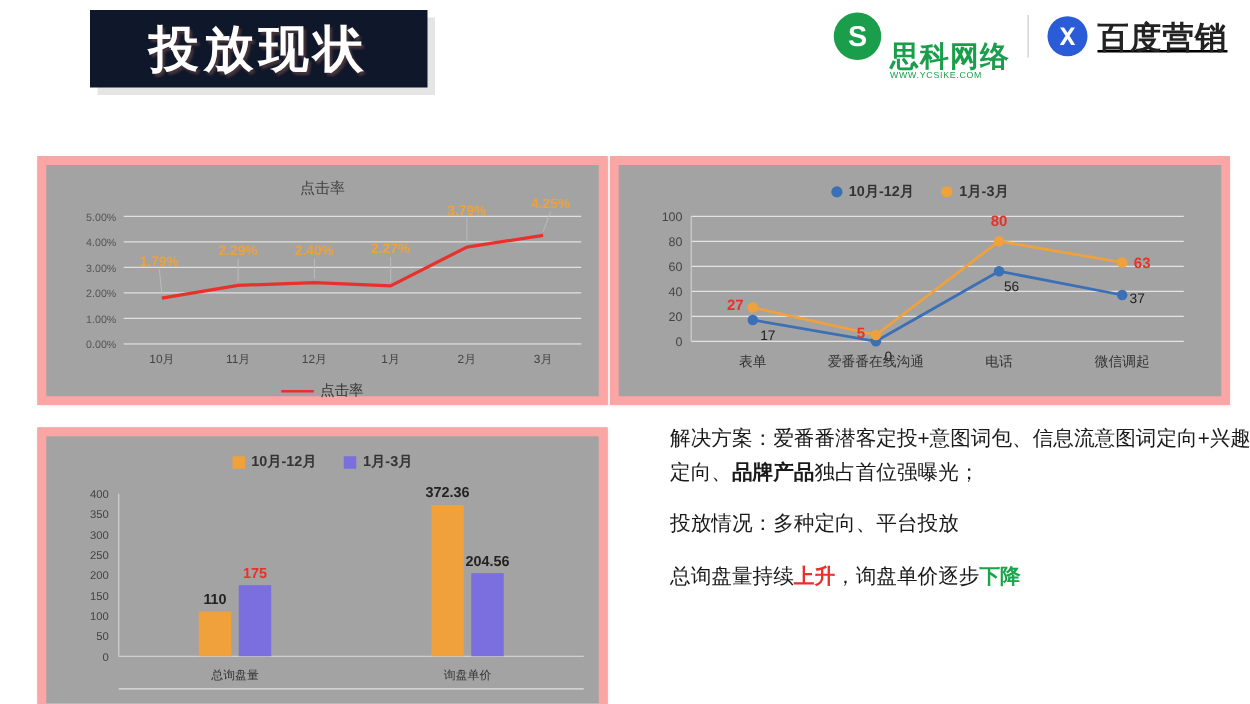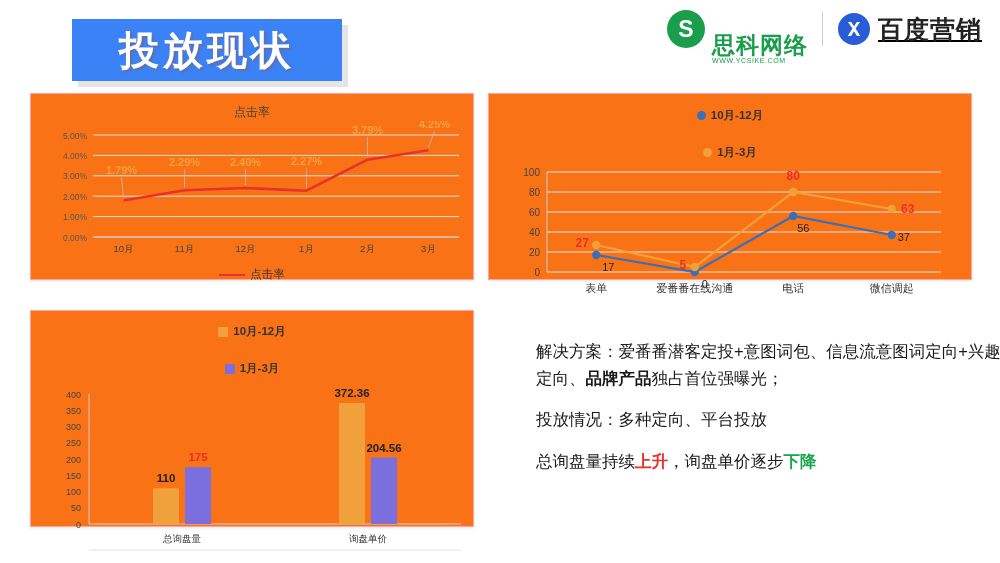--- a/index.html
+++ b/index.html
@@ -1,19 +1,19 @@
 <!DOCTYPE html>
 <html><head>
 <meta charset="utf-8">
 <style>
   html,body{margin:0;padding:0;}
   body{width:1000px;height:563px;background:#ffffff;font-family:"Liberation Sans",sans-serif;overflow:hidden;position:relative;}
 
   
-  .title-box{position:absolute;left:72px;top:19px;width:270px;height:62px;background:#3b82f6;
+  .title-box{position:absolute;left:72px;top:8px;width:270px;height:62px;background:#0f172a;
              box-shadow:6px 6px 0 rgba(0,0,0,.10);}
   .title-box .title{position:absolute;left:0;top:0;width:100%;height:100%;
              display:flex;align-items:center;justify-content:center;
              font-size:40px;font-weight:bold;color:#ffffff;letter-spacing:4px;
              text-shadow:2px 2px 2px rgba(140,90,80,.45);}
 
   .brand{position:absolute;right:18px;top:6px;width:420px;height:72px;}
   .brand-row{display:flex;align-items:center;justify-content:flex-end;gap:14px;height:46px;}
   .brand-left{display:flex;align-items:center;gap:7px;}
   .sike-logo{width:38px;height:38px;border-radius:50%;background:#1a9e4b;
@@ -21,31 +21,31 @@
   .sike-text{line-height:1.05;margin-top:40px;}
   .sike-cn{font-size:23px;font-weight:bold;color:#1a9e4b;letter-spacing:1px;}
   .sike-en{font-size:7px;color:#1a9e4b;letter-spacing:.6px;}
   .vbar{width:1px;height:34px;background:#cccccc;}
   .baidu-left{display:flex;align-items:center;gap:7px;text-decoration:underline;}
   .baidu-mark{width:34px;height:34px;display:flex;align-items:center;justify-content:center;}
   .baidu-text{font-size:25px;font-weight:bold;color:#222222;letter-spacing:1px;}
   .brand-sub{text-align:right;font-size:14px;font-weight:bold;color:#222222;margin-top:2px;letter-spacing:.5px;}
 
   
-  .panel{position:absolute;background:#f97316;border:1px solid #fca5a5;box-shadow:0 1px 3px rgba(0,0,0,.10);}
+  .panel{position:absolute;background:#a3a3a3;border:7px solid #fca5a5;box-shadow:0 1px 3px rgba(0,0,0,.10);margin-top:32px;}
   #panel-ctr{left:30px;top:93px;width:442px;height:185px;}
   #panel-leads{left:488px;top:93px;width:482px;height:185px;}
   #panel-bars{left:30px;top:310px;width:442px;height:215px;}
 
   .panel-title{text-align:center;font-size:12px;color:#404040;margin-top:10px;font-weight:normal;}
 
   svg{display:block;}
 
   
-  .legend{display:flex;align-items:center;justify-content:center;gap:22px;font-size:11.5px;color:#333;flex-direction:column;}
+  .legend{display:flex;align-items:center;justify-content:center;gap:22px;font-size:11.5px;color:#333;}
   .legend .item{display:flex;align-items:center;gap:5px;}
   .dot{width:9px;height:9px;border-radius:50%;}
   .sq{width:10px;height:10px;}
   .line-key{width:26px;height:0;border-top:2.5px solid #e8312a;}
 
   
   #solution{position:absolute;left:492px;top:338px;width:470px;font-size:16.5px;color:#1a1a1a;line-height:1.62;margin-left:44px;}
   #solution .para{margin-bottom:15px;}
   #solution b{font-weight:bold;}
   .up{color:#e8312a;font-weight:bold;}

